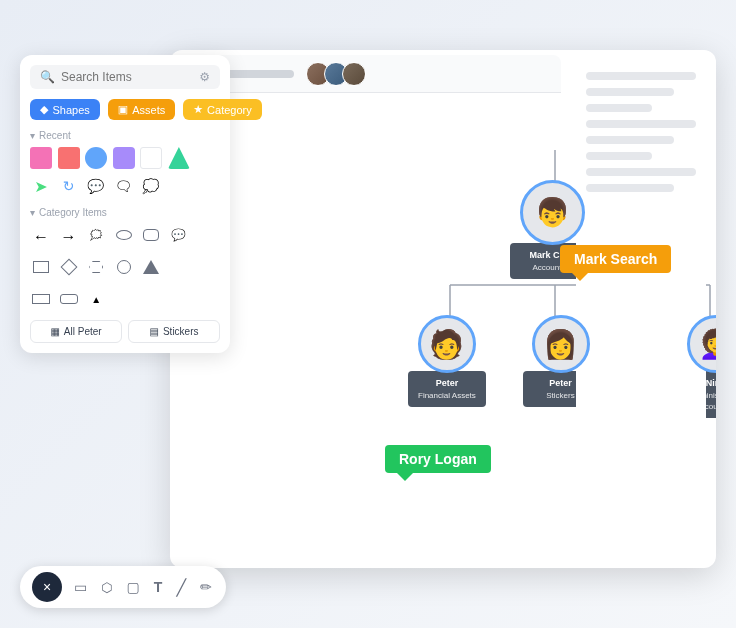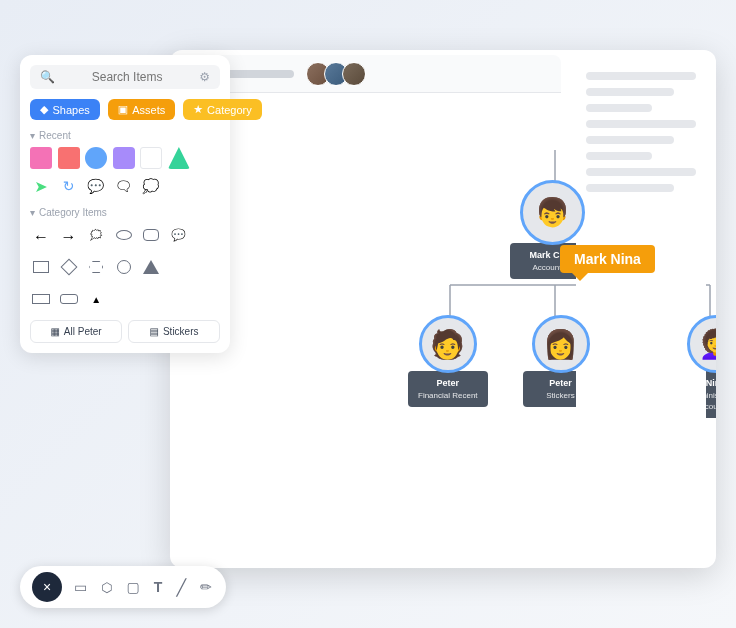--- a/index.html
+++ b/index.html
@@ -79,21 +79,20 @@
       gap: 6px;
     }
 
     .search-bar input {
       border: none;
       background: transparent;
       outline: none;
       font-size: 12px;
       color: #6b7280;
       width: 100%;
-      text-align: center;
     }
 
     .search-icon {
       color: #9ca3af;
       font-size: 12px;
     }
 
     .settings-icon {
       color: #9ca3af;
       font-size: 12px;
@@ -486,21 +485,21 @@
         <div class="role">Accountant</div>
       </div>
     </div>
 
     <div class="person-node" style="top:265px; left:238px;">
       <div class="person-avatar" style="border-color:#60a5fa; width:58px; height:58px;">
         <div class="person-face">🧑</div>
       </div>
       <div class="person-card" style="background:#4b5563; min-width:75px;">
         <div class="name">Peter</div>
-        <div class="role">Financial Recent</div>
+        <div class="role">Financial Assets</div>
       </div>
     </div>
 
     <div class="person-node" style="top:265px; left:353px;">
       <div class="person-avatar" style="border-color:#60a5fa; width:58px; height:58px;">
         <div class="person-face">👩</div>
       </div>
       <div class="person-card" style="background:#4b5563; min-width:75px;">
         <div class="name">Peter</div>
         <div class="role">Stickers</div>
@@ -511,23 +510,26 @@
       <div class="person-avatar" style="border-color:#60a5fa; width:58px; height:58px;">
         <div class="person-face">👩‍🦱</div>
       </div>
       <div class="person-card" style="background:#4b5563; min-width:75px; font-size:8px;">
         <div class="name">Nina</div>
         <div class="role">Administrative Accountant</div>
       </div>
     </div>
 
     <div class="tooltip-label yellow" style="top:195px; left:390px;">
-      <span>Mark Nina</span>
-    </div>
-
+      <span>Mark Search</span>
+    </div>
+
+    <div class="tooltip-label green" style="top:395px; left:215px;">
+      <span>Rory Logan</span>
+    </div>
 
     <div class="db-icon" style="top:335px; left:430px;">🗄</div>
 
   </div>
 
   <div class="right-panel">
     <div class="right-panel-line long"></div>
     <div class="right-panel-line medium"></div>
     <div class="right-panel-line short"></div>
     <div class="right-panel-line long"></div>

